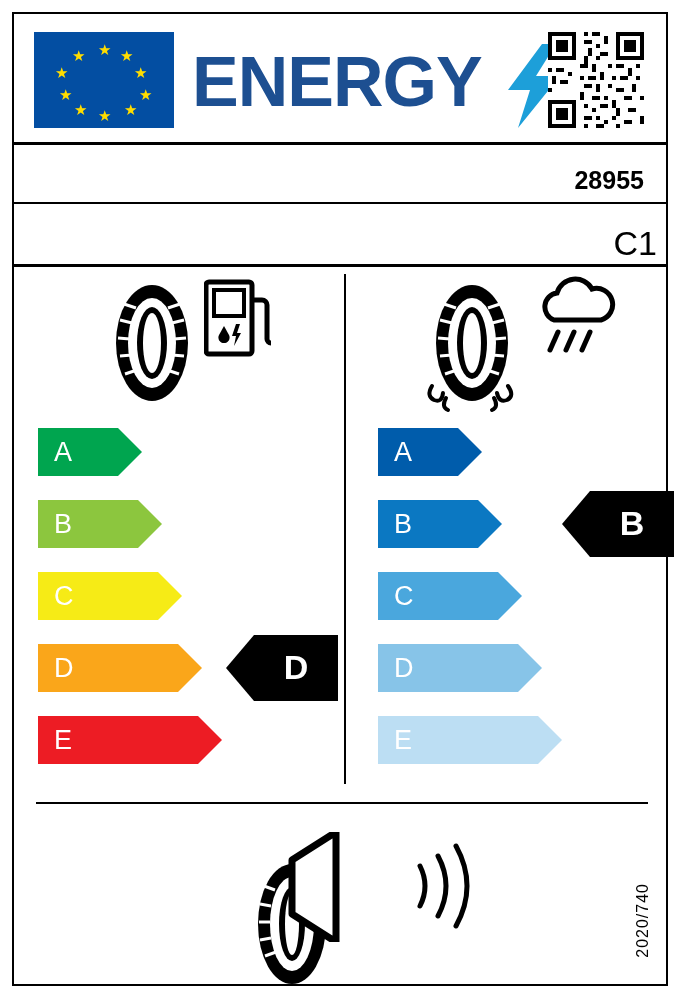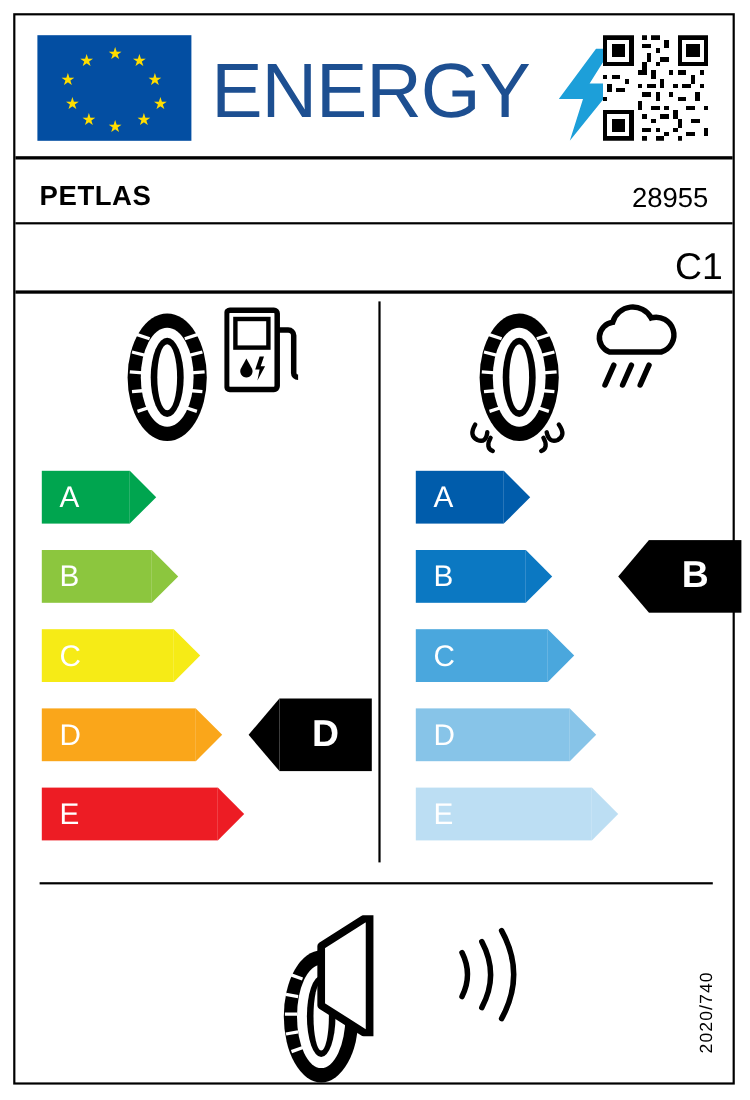--- a/index.html
+++ b/index.html
@@ -3,28 +3,28 @@
 <meta charset="utf-8">
 <style>
   html,body{margin:0;padding:0;background:#ffffff;}
   body{width:682px;height:1000px;font-family:"Liberation Sans",sans-serif;color:#000;}
   .label{position:absolute;left:12px;top:12px;width:656px;height:974px;border:2px solid #000;box-sizing:border-box;background:#fff;}
 
   
   .header{position:absolute;left:0;top:0;width:100%;height:128px;}
   .euflag{position:absolute;left:20px;top:18px;width:140px;height:96px;background:#034ea2;}
   .star{position:absolute;color:#ffdd00;font-size:15px;line-height:15px;}
-  .energy-word{position:absolute;left:178px;top:28px;font-size:70px;font-weight:normal;color:#1d4f91;letter-spacing:-1px;font-family:"Liberation Sans",sans-serif;}
+  .energy-word{position:absolute;left:178px;top:28px;font-size:70px;font-weight:bold;color:#1d4f91;letter-spacing:-1px;font-family:"Liberation Sans",sans-serif;}
   .bolt{position:absolute;left:490px;top:30px;}
   .qr{position:absolute;right:22px;top:18px;width:96px;height:96px;}
 
   
   .rule{position:absolute;background:#000;}
   .brand{position:absolute;left:22px;top:150px;font-size:25px;font-weight:bold;letter-spacing:0.5px;}
-  .code{position:absolute;right:22px;top:152px;font-size:25px;font-weight:normal;}
+  .code{position:absolute;right:22px;top:152px;font-size:25px;font-weight:bold;}
   .size{position:absolute;left:22px;top:208px;font-size:29px;}
   .class{position:absolute;right:9px;top:210px;font-size:34px;}
 
   
   .divider{position:absolute;left:330px;top:260px;width:2px;height:510px;background:#000;}
 
   .tyre{position:absolute;}
 
   
   .arrow{position:absolute;height:48px;display:flex;align-items:center;}
@@ -136,21 +136,20 @@
             <rect x="17" y="23" width="1" height="1"></rect>
         </g>
       </svg>
     </div>
   </div>
 
   <div class="rule" style="left:0;top:128px;width:100%;height:3px;"></div>
   <div class="rule" style="left:0;top:188px;width:100%;height:2px;"></div>
   <div class="rule" style="left:0;top:250px;width:100%;height:3px;"></div>
 
-  <div class="brand">PETLAS</div>
   <div class="code">28955</div>
   <div class="class">C1</div>
 
   <div class="divider"></div>
 
   <div class="tyre" style="left:88px;top:268px;">
     <svg width="100" height="122" viewBox="0 0 100 122">
       <ellipse cx="50" cy="61" rx="36" ry="58" fill="#000"></ellipse>
       <ellipse cx="50" cy="61" rx="24" ry="45" fill="#fff"></ellipse>
       <ellipse cx="50" cy="61" rx="15" ry="36" fill="#000"></ellipse>

